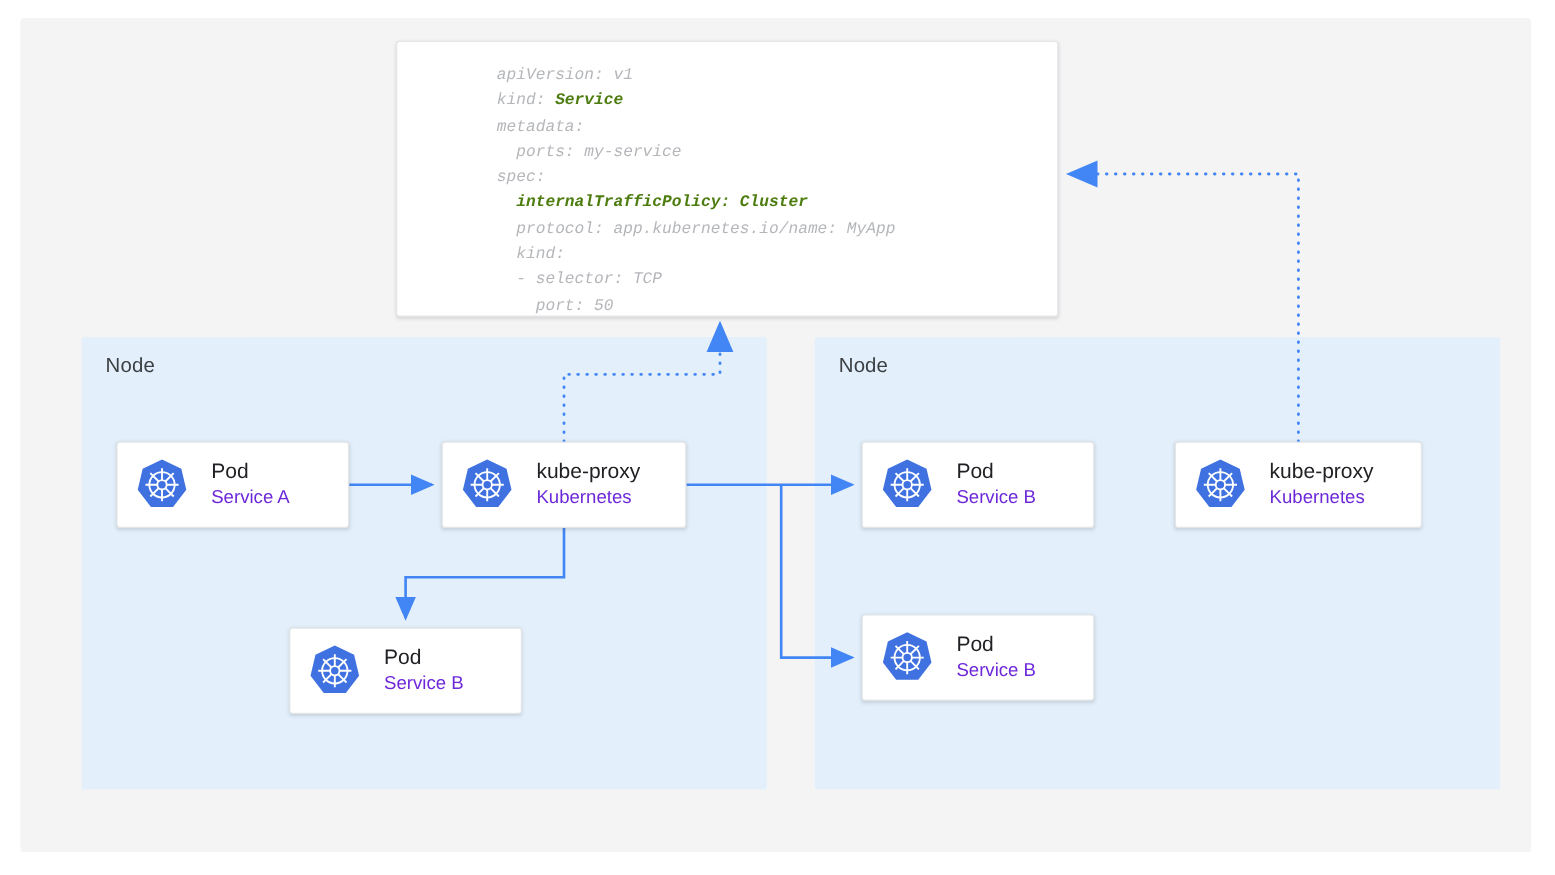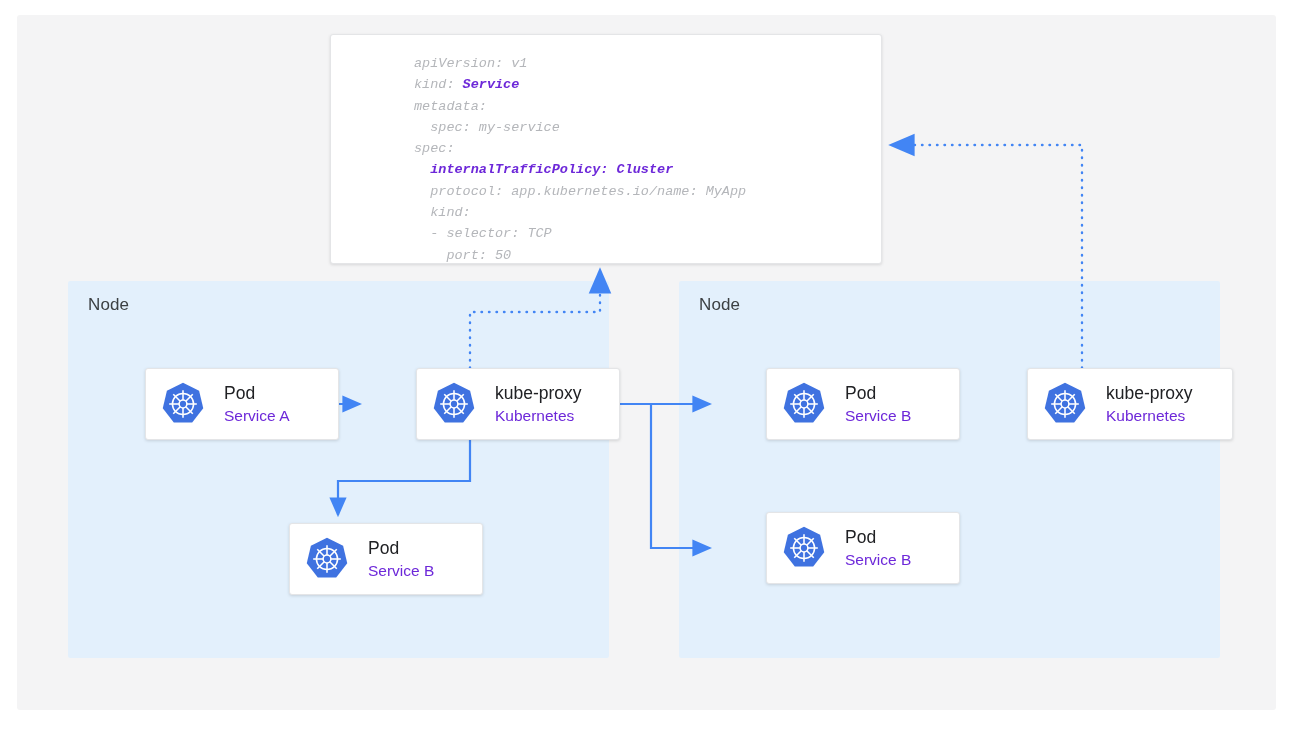--- a/index.html
+++ b/index.html
@@ -50,30 +50,31 @@
     top: 18px;
     font-family: "Liberation Mono", "DejaVu Sans Mono", monospace;
     font-style: italic;
     font-size: 13.5px;
     line-height: 21.3px;
     color: #b4b6ba;
     white-space: pre;
   }
   #yaml-code .b {
     font-weight: bold;
-    color: #6d28d9;
+    color: #4d7c0f;
     font-style: italic;
     margin-top: 10px;
   }
 
   
   .node {
     position: absolute;
     background: #e3f0fc;
     border-radius: 2px;
+    padding-left: 30px;
   }
   #node-left  { left: 68px;  top: 281px; width: 541px; height: 377px; }
   #node-right { left: 679px; top: 281px; width: 541px; height: 377px; }
 
   .node-label {
     position: absolute;
     left: 20px;
     top: 14px;
     font-size: 17px;
     color: #3c4043;
@@ -83,21 +84,20 @@
   
   .card {
     position: absolute;
     background: #ffffff;
     border: 1px solid #e4e5e7;
     border-radius: 3px;
     box-shadow: 0 1px 3px rgba(60,64,67,0.18);
     box-sizing: border-box;
     display: flex;
     align-items: center;
-    margin-left: 48px;
   }
   .card .k8s {
     position: absolute;
     left: 14px;
     top: 50%;
     transform: translateY(-50%);
     width: 46px;
     height: 46px;
   }
   .card .card-text {
@@ -138,21 +138,21 @@
 <body>
 
 <div id="stage">
 
   <div id="canvas"></div>
 
   <div id="yaml-card">
     <div id="yaml-code"><span>apiVersion: v1</span>
 <span>kind: </span><span class="b">Service</span>
 <span>metadata:</span>
-<span>  spec: my-service</span>
+<span>  ports: my-service</span>
 <span>spec:</span>
 <span class="b">  internalTrafficPolicy: Cluster</span>
 <span>  protocol: app.kubernetes.io/name: MyApp</span>
 <span>  kind:</span>
 <span>  - selector: TCP</span>
 <span>    port: 50</span>
 </div>
   </div>
 
   <div class="node" id="node-left">

